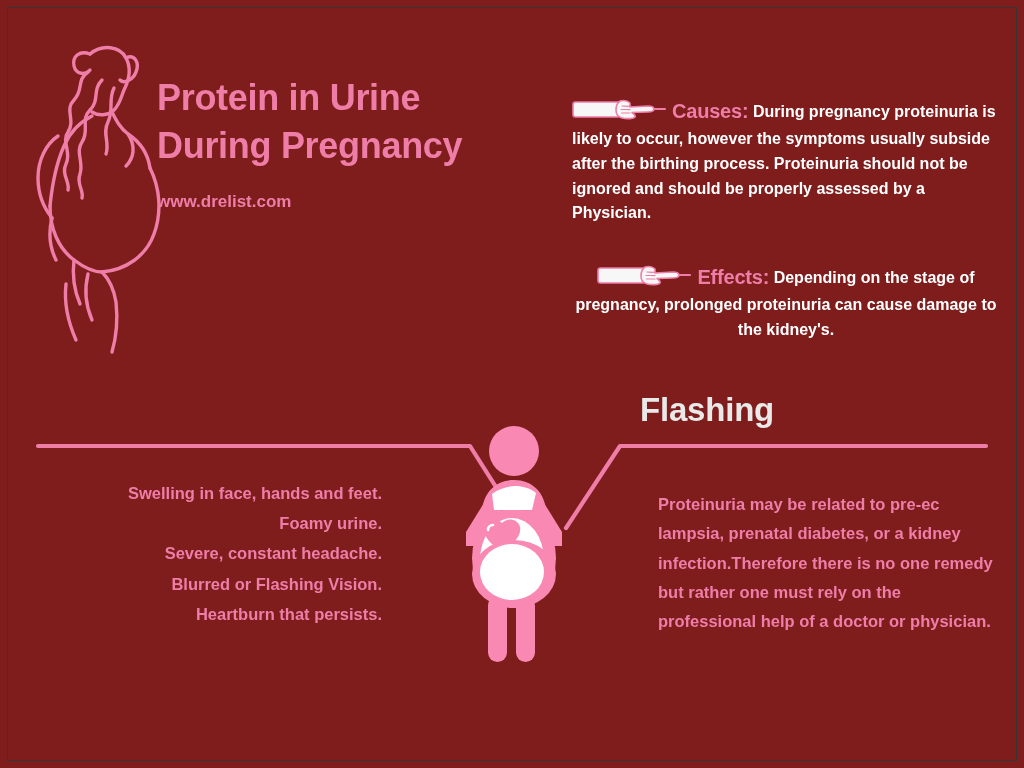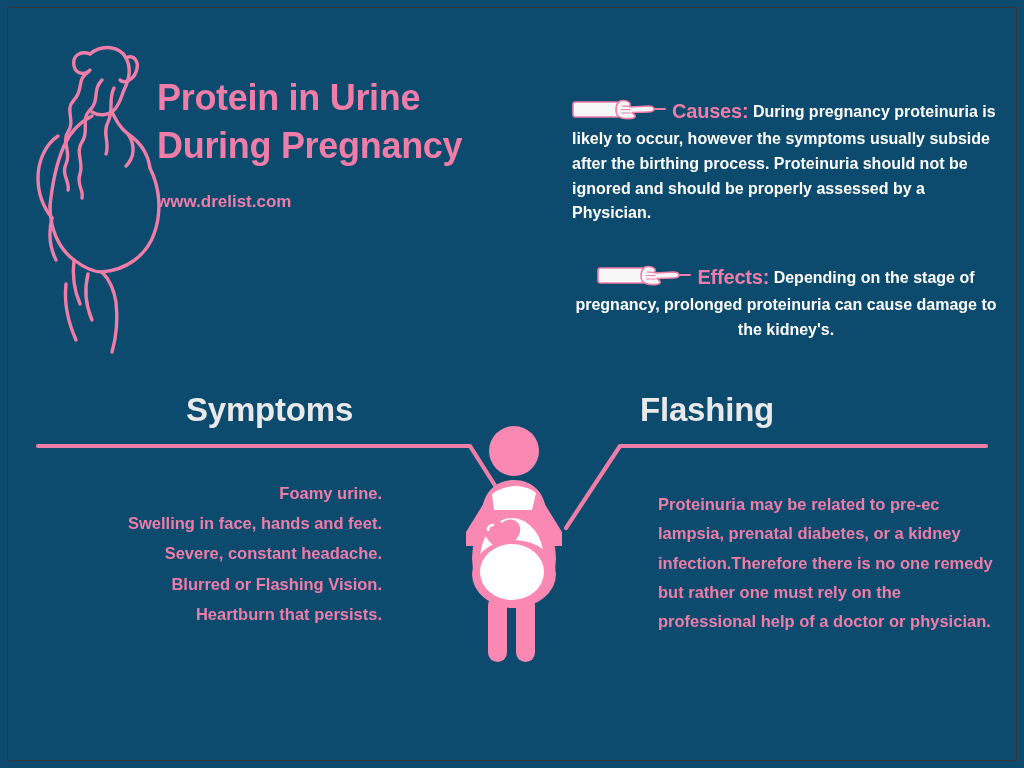--- a/index.html
+++ b/index.html
@@ -4,21 +4,21 @@
 <style>
   html, body {
     margin: 0;
     padding: 0;
     background: #2e2e2e;
   }
   #canvas {
     position: relative;
     width: 1024px;
     height: 768px;
-    background: #0c4a6e;
+    background: #7f1d1d;
     overflow: hidden;
     font-family: "Liberation Sans", sans-serif;
     box-sizing: border-box;
   }
   
   #inset-border {
     position: absolute;
     left: 7px; top: 7px;
     width: 1010px; height: 754px;
     border: 1px solid #353535;
@@ -221,26 +221,25 @@
         </g>
       </svg><span class="info-heading">Effects:</span> <span>Depending on the stage of pregnancy, prolonged proteinuria can cause damage to the kidney's.</span>
     </p>
   </div>
 
   <svg id="connector-svg" viewBox="0 0 1024 300">
     <path d="M38 66 L470 66 L522 148" fill="none" stroke="#ee7da8" stroke-width="4.2" stroke-linecap="round" stroke-linejoin="round"></path>
     <path d="M986 66 L620 66 L566 148" fill="none" stroke="#ee7da8" stroke-width="4.2" stroke-linecap="round" stroke-linejoin="round"></path>
   </svg>
 
-  <h2 class="section-heading" id="symptoms-heading">Symptoms</h2>
   <h2 class="section-heading" id="remedies-heading">Flashing</h2>
 
   <ul id="symptoms-list">
+    <li>Swelling in face, hands and feet.</li>
     <li>Foamy urine.</li>
-    <li>Swelling in face, hands and feet.</li>
     <li>Severe, constant headache.</li>
     <li>Blurred or Flashing Vision.</li>
     <li>Heartburn that persists.</li>
   </ul>
 
   <p id="remedies-text">Proteinuria may be related to pre-ec lampsia, prenatal diabetes, or a kidney infection.Therefore there is no one remedy but rather one must rely on the professional help of a doctor or physician.</p>
 
   <svg id="pregnant-figure" viewBox="0 0 110 240">
 
     <circle cx="52" cy="27" r="25" fill="#f989b3"></circle>

